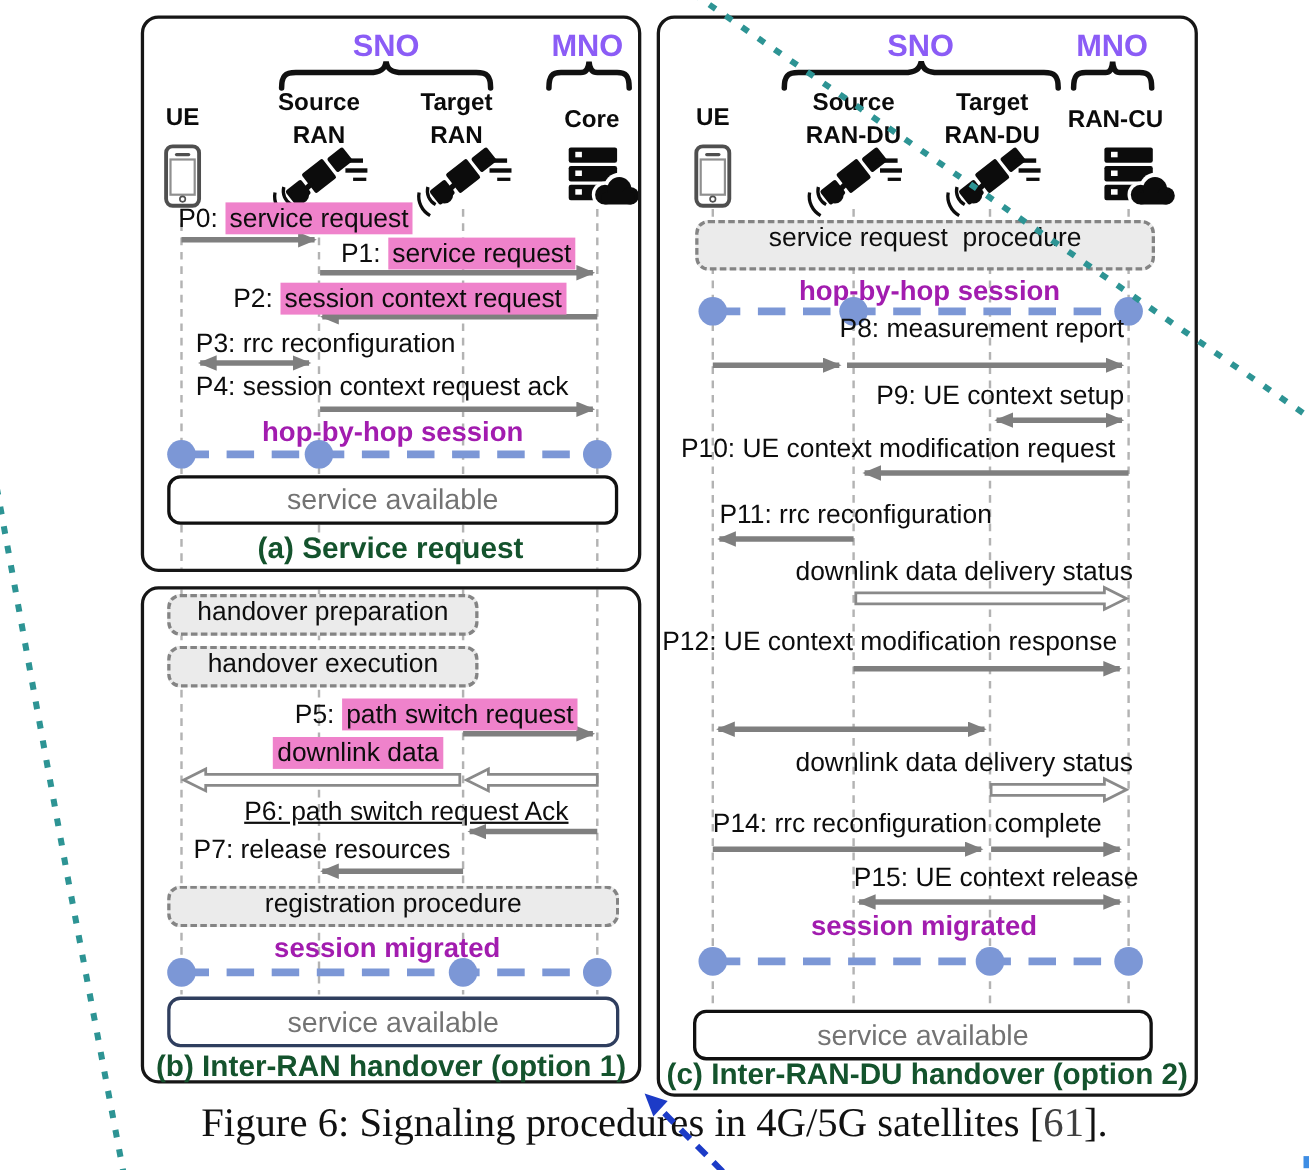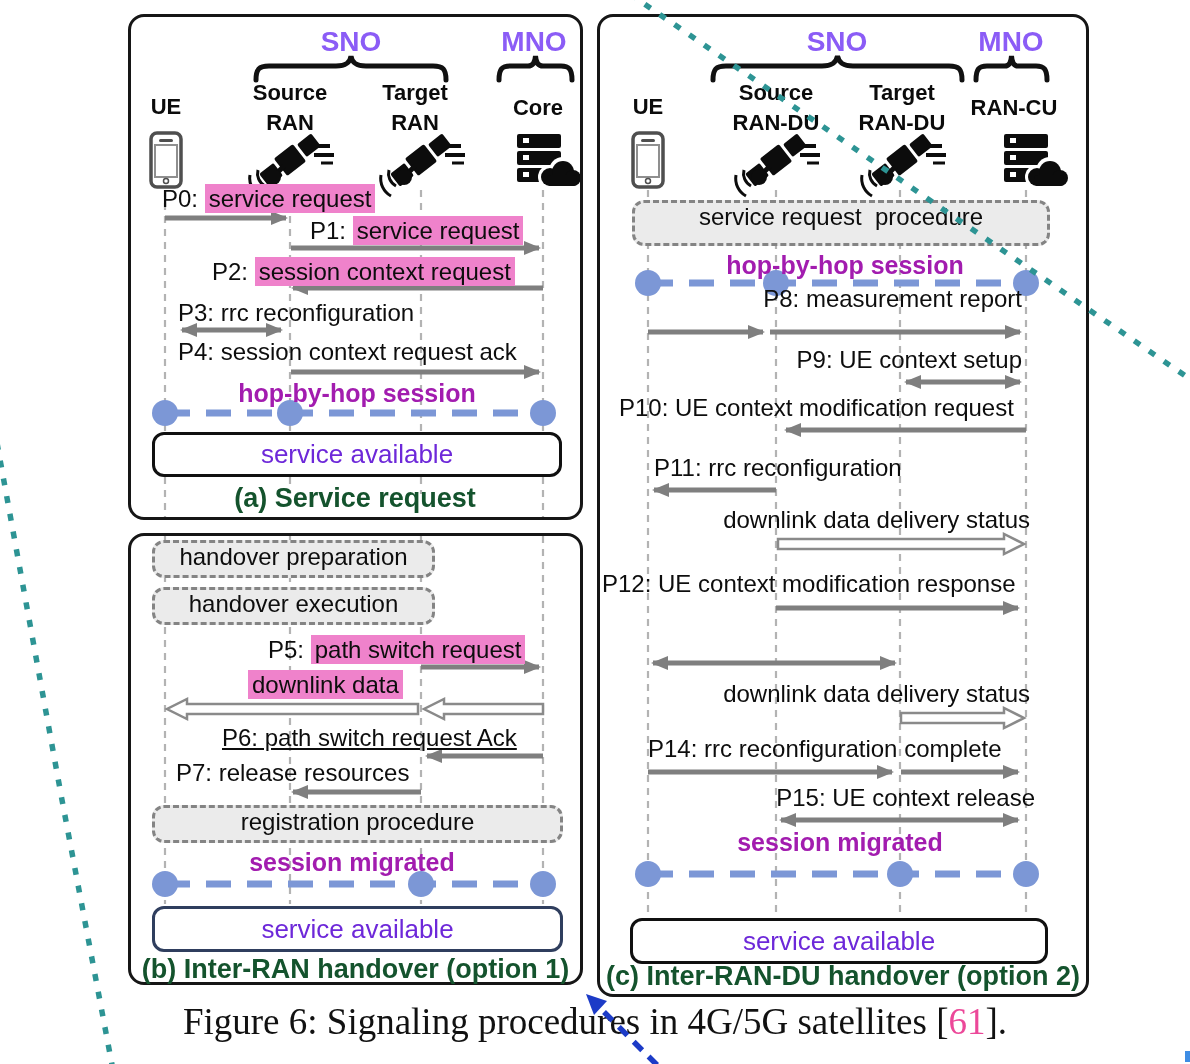--- a/index.html
+++ b/index.html
@@ -15,29 +15,29 @@
   .grouplbl { position: absolute; font-weight: bold; font-size: 28px; color: #8b5cf6; text-align: center; line-height: 30px; }
   .actor { position: absolute; font-weight: bold; font-size: 22px; color: #0b0b0b; text-align: center; line-height: 30px; }
 
   .msg { position: absolute; font-size: 24px; color: #0d0d0d; white-space: nowrap; height: 30px; line-height: 30px; }
   .msg .hl { background: #ef82cb; padding: 1px 4px; margin-top: 29px; }
   .msg.right { text-align: right; }
 
   .procbox { position: absolute; background: #ebebeb; border: 3px dashed #848484; border-radius: 12px;
              display: flex; align-items: flex-start; justify-content: center; font-size: 24px; color: #0d0d0d; }
   .servicebox { position: absolute; background: #fff; border: 3px solid #101010; border-radius: 12px;
-             display: flex; align-items: center; justify-content: center; font-size: 26px; color: #6d28d9; }
+             display: flex; align-items: center; justify-content: center; font-size: 26px; color: #737373; }
   .servicebox.navy { border-color: #2f3e5e; }
 
   .sessionlbl { position: absolute; font-weight: bold; font-size: 25px; color: #a21caf; text-align: center; height: 30px; line-height: 30px; }
   .caption { position: absolute; font-weight: bold; font-size: 27px; color: #14532d; text-align: center; height: 32px; line-height: 32px; white-space: nowrap; }
 
   .figcaption { position: absolute; left: 0; top: 1000px; width: 1190px; text-align: center;
                 font-family: "Liberation Serif", serif; font-size: 37px; color: #111; }
-  .figcaption .ref { color: #ec4899; }
+  .figcaption .ref { color: #404040; }
   .pre2 { white-space: pre; }
 </style>
 </head>
 <body>
 
 <div id="stage">
 
   <svg id="base-svg" class="layer" width="1190" height="1064" viewBox="0 0 1190 1064">
     <defs>
       <marker id="ah" markerUnits="userSpaceOnUse" markerWidth="20" markerHeight="16" refX="15" refY="7" orient="auto-start-reverse">

